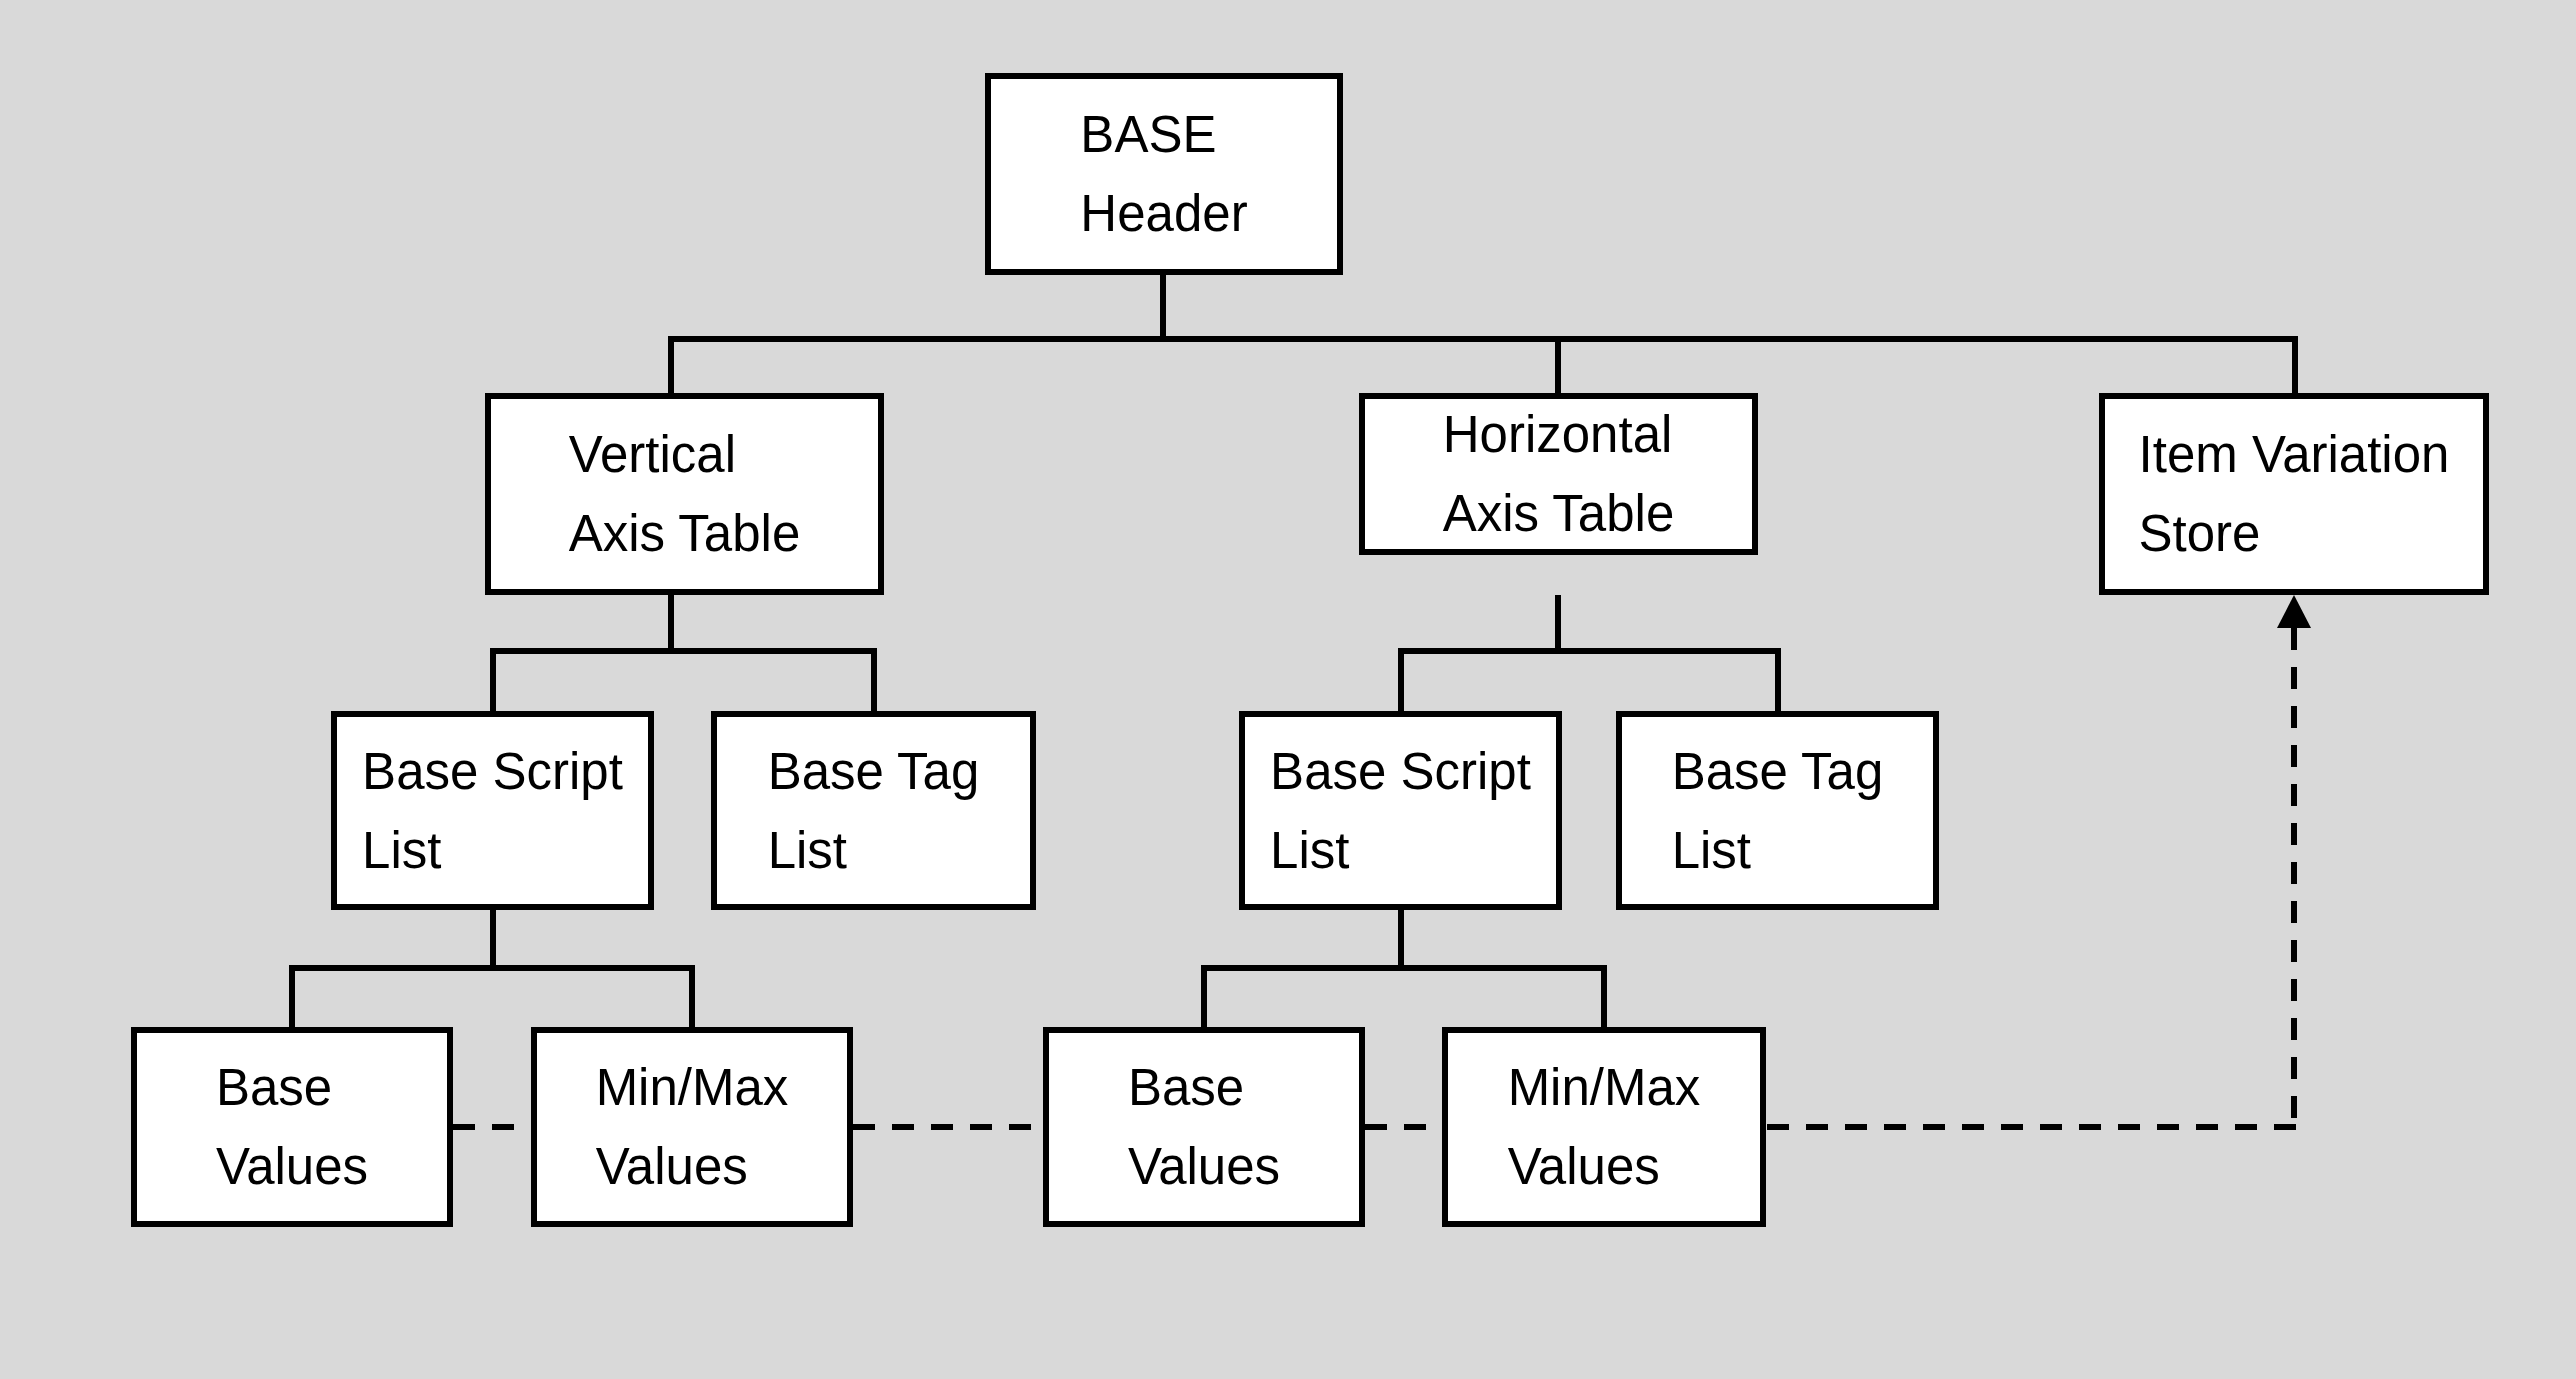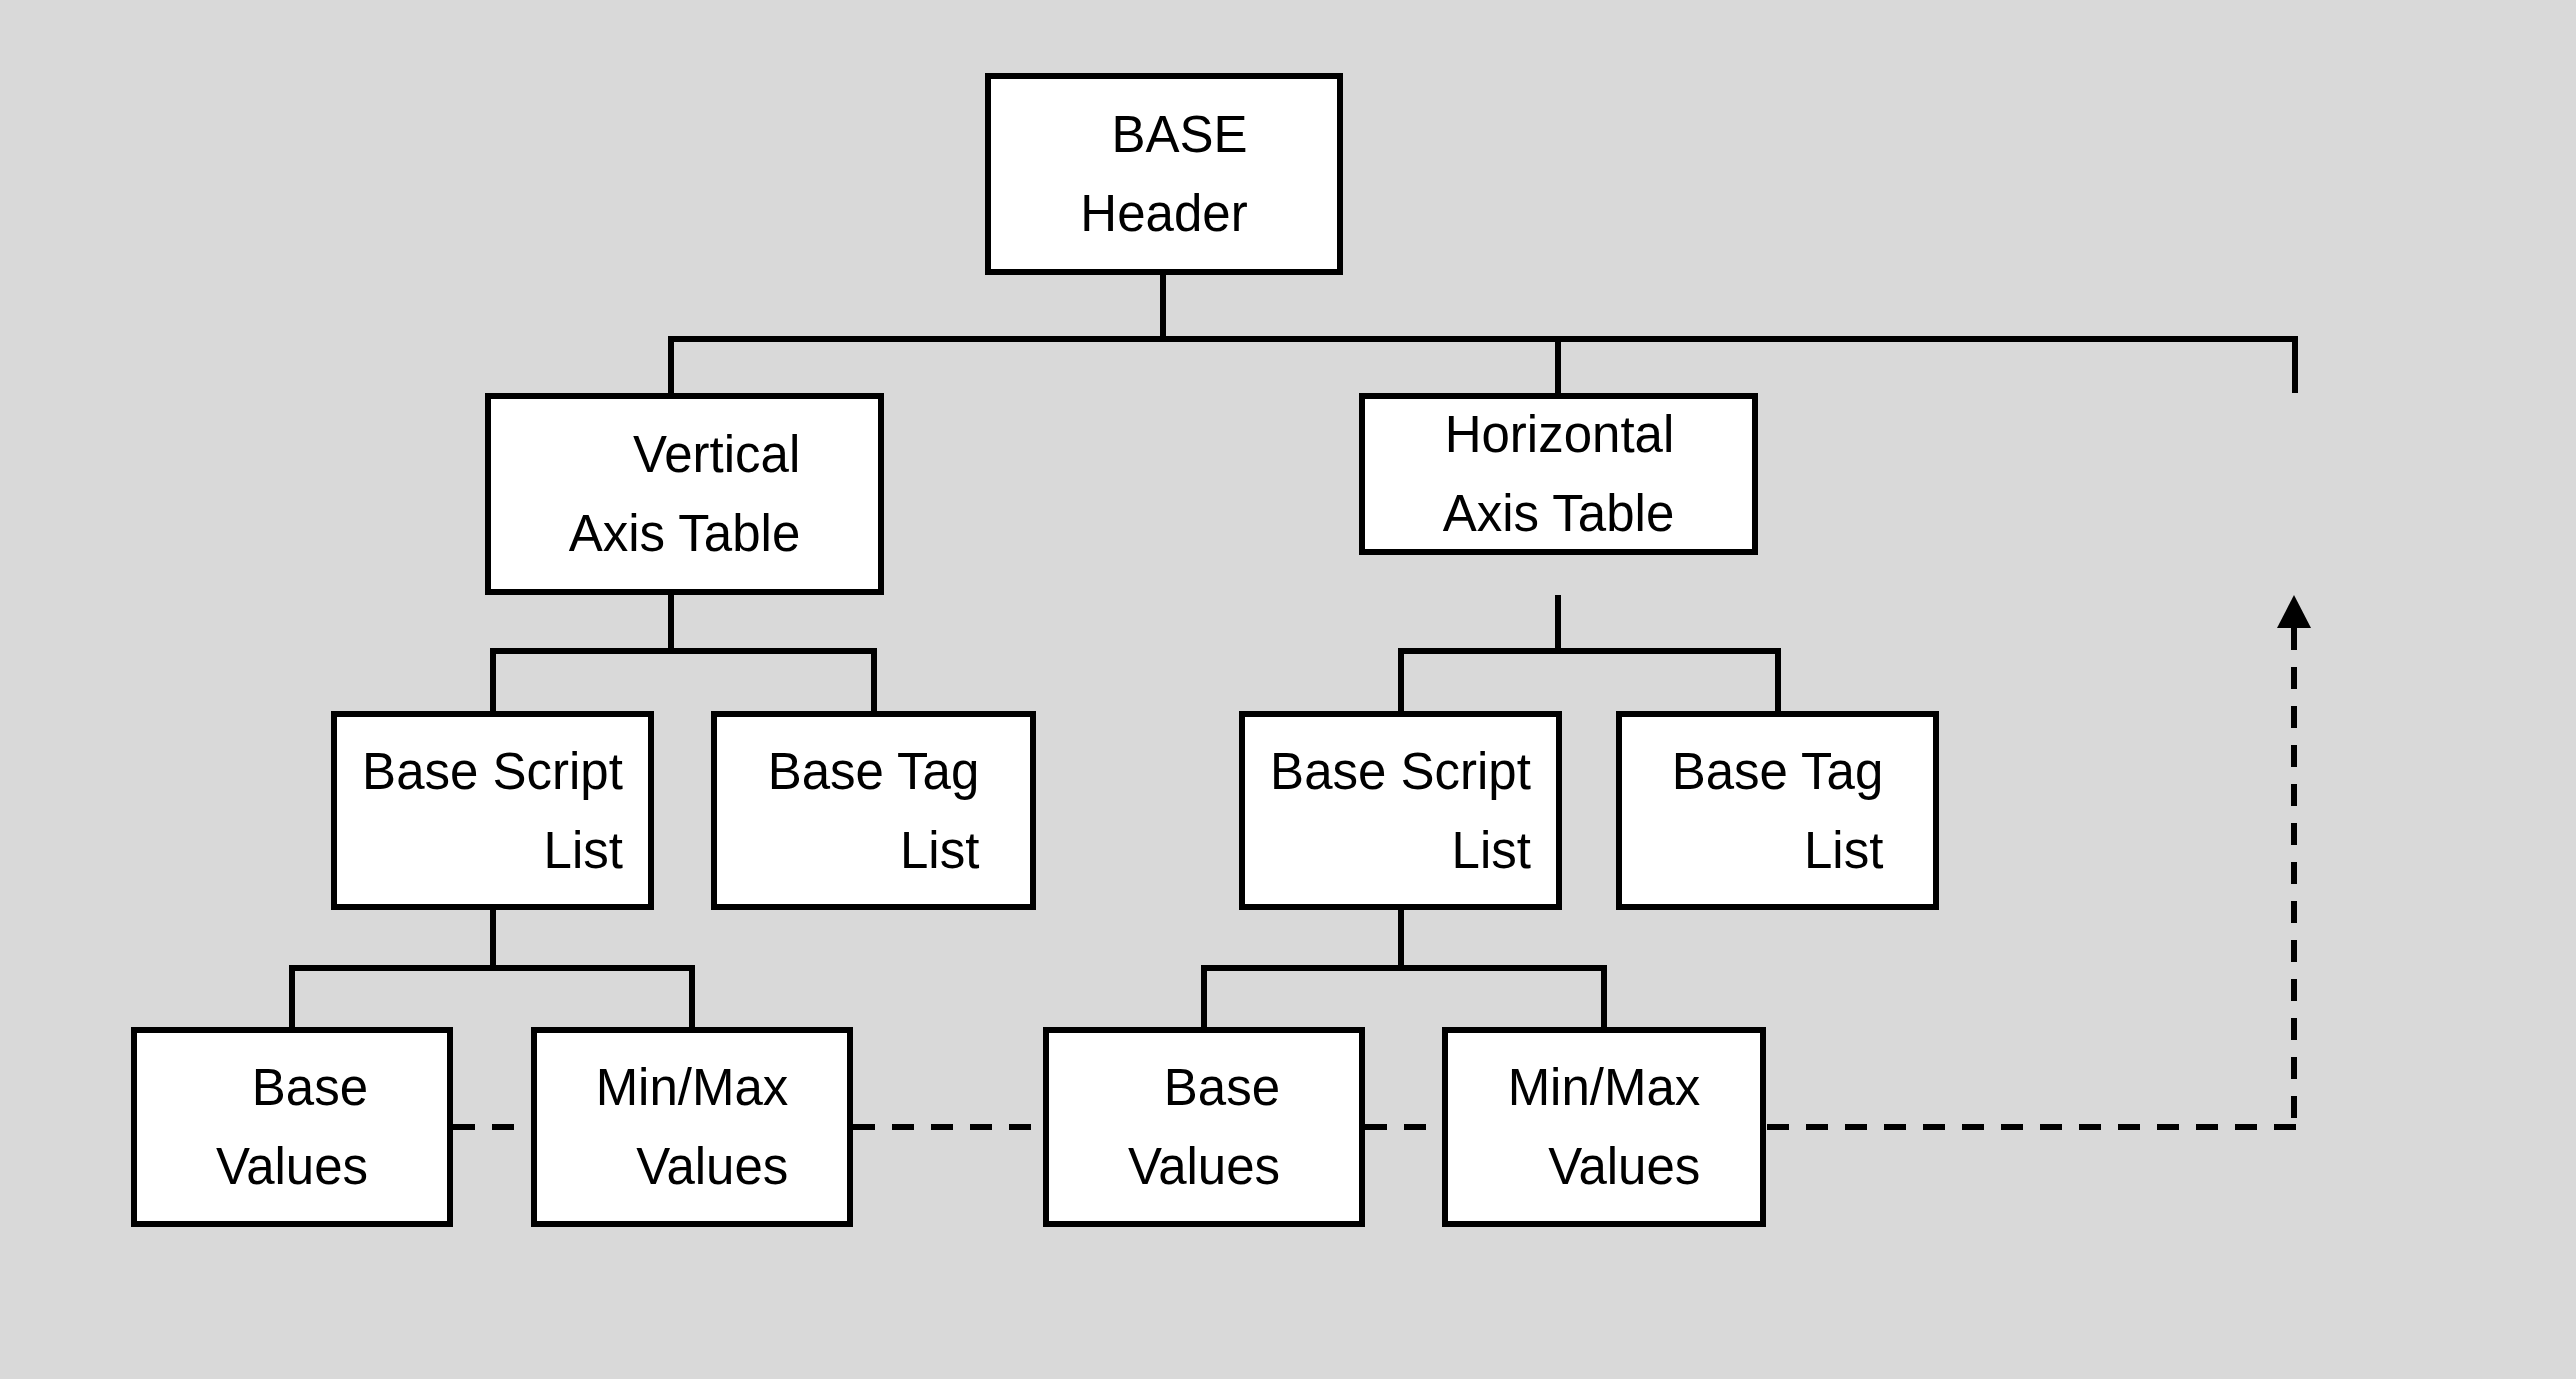--- a/index.html
+++ b/index.html
@@ -17,21 +17,21 @@
   
   .node {
     position: absolute;
     box-sizing: border-box;
     background: #ffffff;
     border: 6.4px solid #000000;
     color: #000000;
     display: flex;
     align-items: center;
     justify-content: center;
-    text-align: right;
+    text-align: left;
     font-size: 51px;
     line-height: 79px;
     white-space: pre-line;
   }
 
   .pos-base-header            { left: 985px; top:   73px; width: 358px; height: 202px; }
   .pos-vertical-axis-table    { left:  485px; top:  393px; width: 399px; height: 202px; }
   .pos-horizontal-axis-table  { left: 1359px; top:  393px; width: 399px; height: 162px; }
   .pos-item-variation-store   { left: 2099px; top:  393px; width: 390px; height: 202px; }
   .pos-v-base-script-list     { left:  331px; top:  711px; width: 323px; height: 199px; }
@@ -134,20 +134,22 @@
   <div class="dash-h d-mm2-east"></div>
   <div class="dash-v d-up-ivs"></div>
   <div class="arrow-up"></div>
 
   <div class="node pos-base-header">BASE
 Header</div>
   <div class="node pos-vertical-axis-table">Vertical
 Axis Table</div>
   <div class="node pos-horizontal-axis-table">Horizontal
 Axis Table</div>
+  <div class="node pos-item-variation-store">Item Variation
+Store</div>
   <div class="node pos-v-base-script-list">Base Script
 List</div>
   <div class="node pos-v-base-tag-list">Base Tag
 List</div>
   <div class="node pos-h-base-script-list">Base Script
 List</div>
   <div class="node pos-h-base-tag-list">Base Tag
 List</div>
   <div class="node pos-v-base-values">Base
 Values</div>

